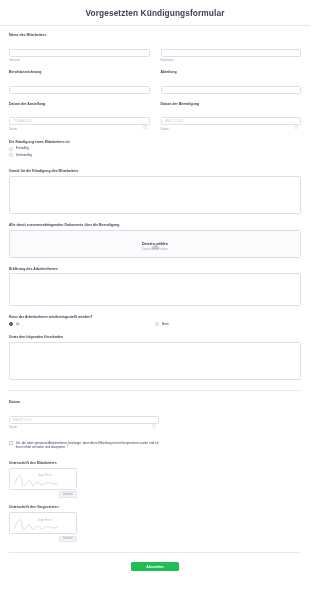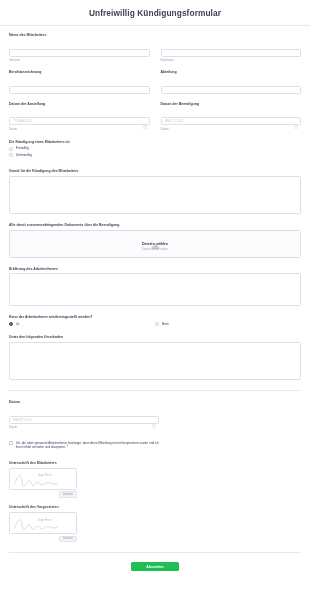--- a/index.html
+++ b/index.html
@@ -239,21 +239,21 @@
     font-family: "Liberation Sans", sans-serif;
     cursor: pointer;
   }
 </style>
 </head>
 <body>
 
 <div class="form-wrap">
 
   <div class="form-header">
-    <div class="form-title">Unfreiwillig Kündigungsformular</div>
+    <div class="form-title">Vorgesetzten Kündigungsformular</div>
   </div>
 
   <div class="form-body">
 
     <div class="field">
       <span class="label">Name des Mitarbeiters</span>
       <div class="row">
         <div class="col">
           <input class="input" type="text" placeholder="" style="">
           <span class="sublabel">Vorname</span>

